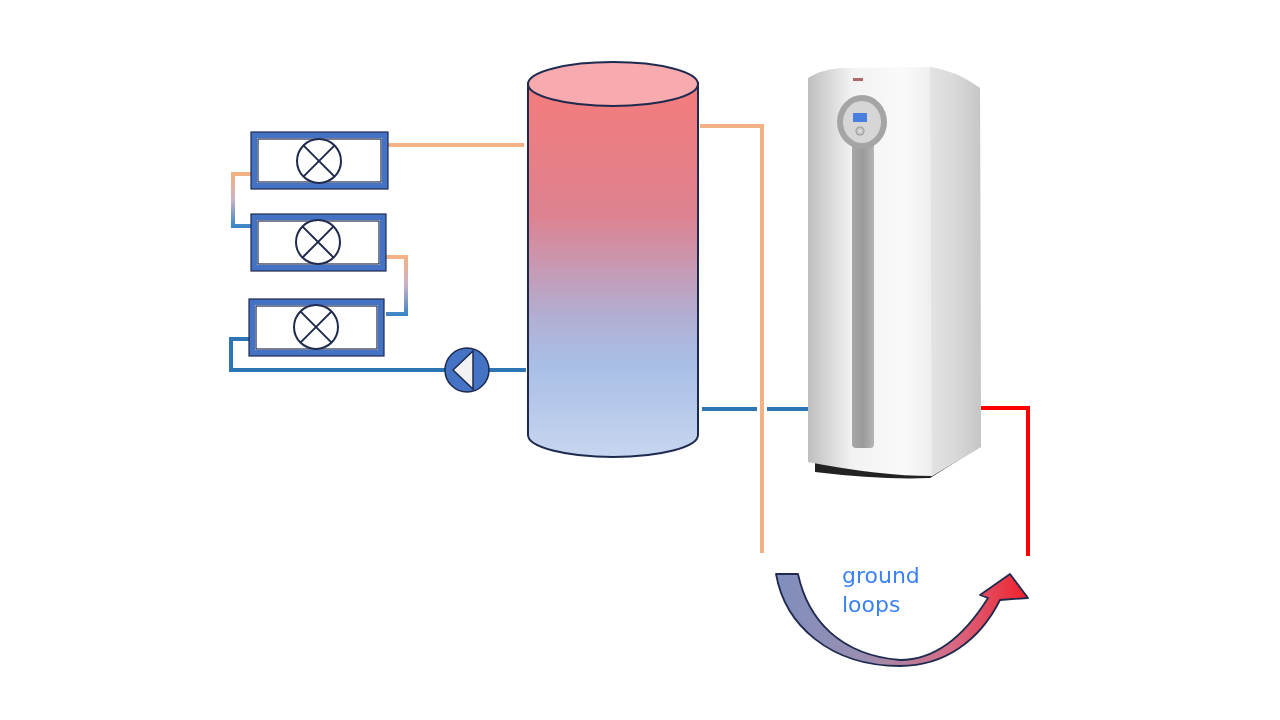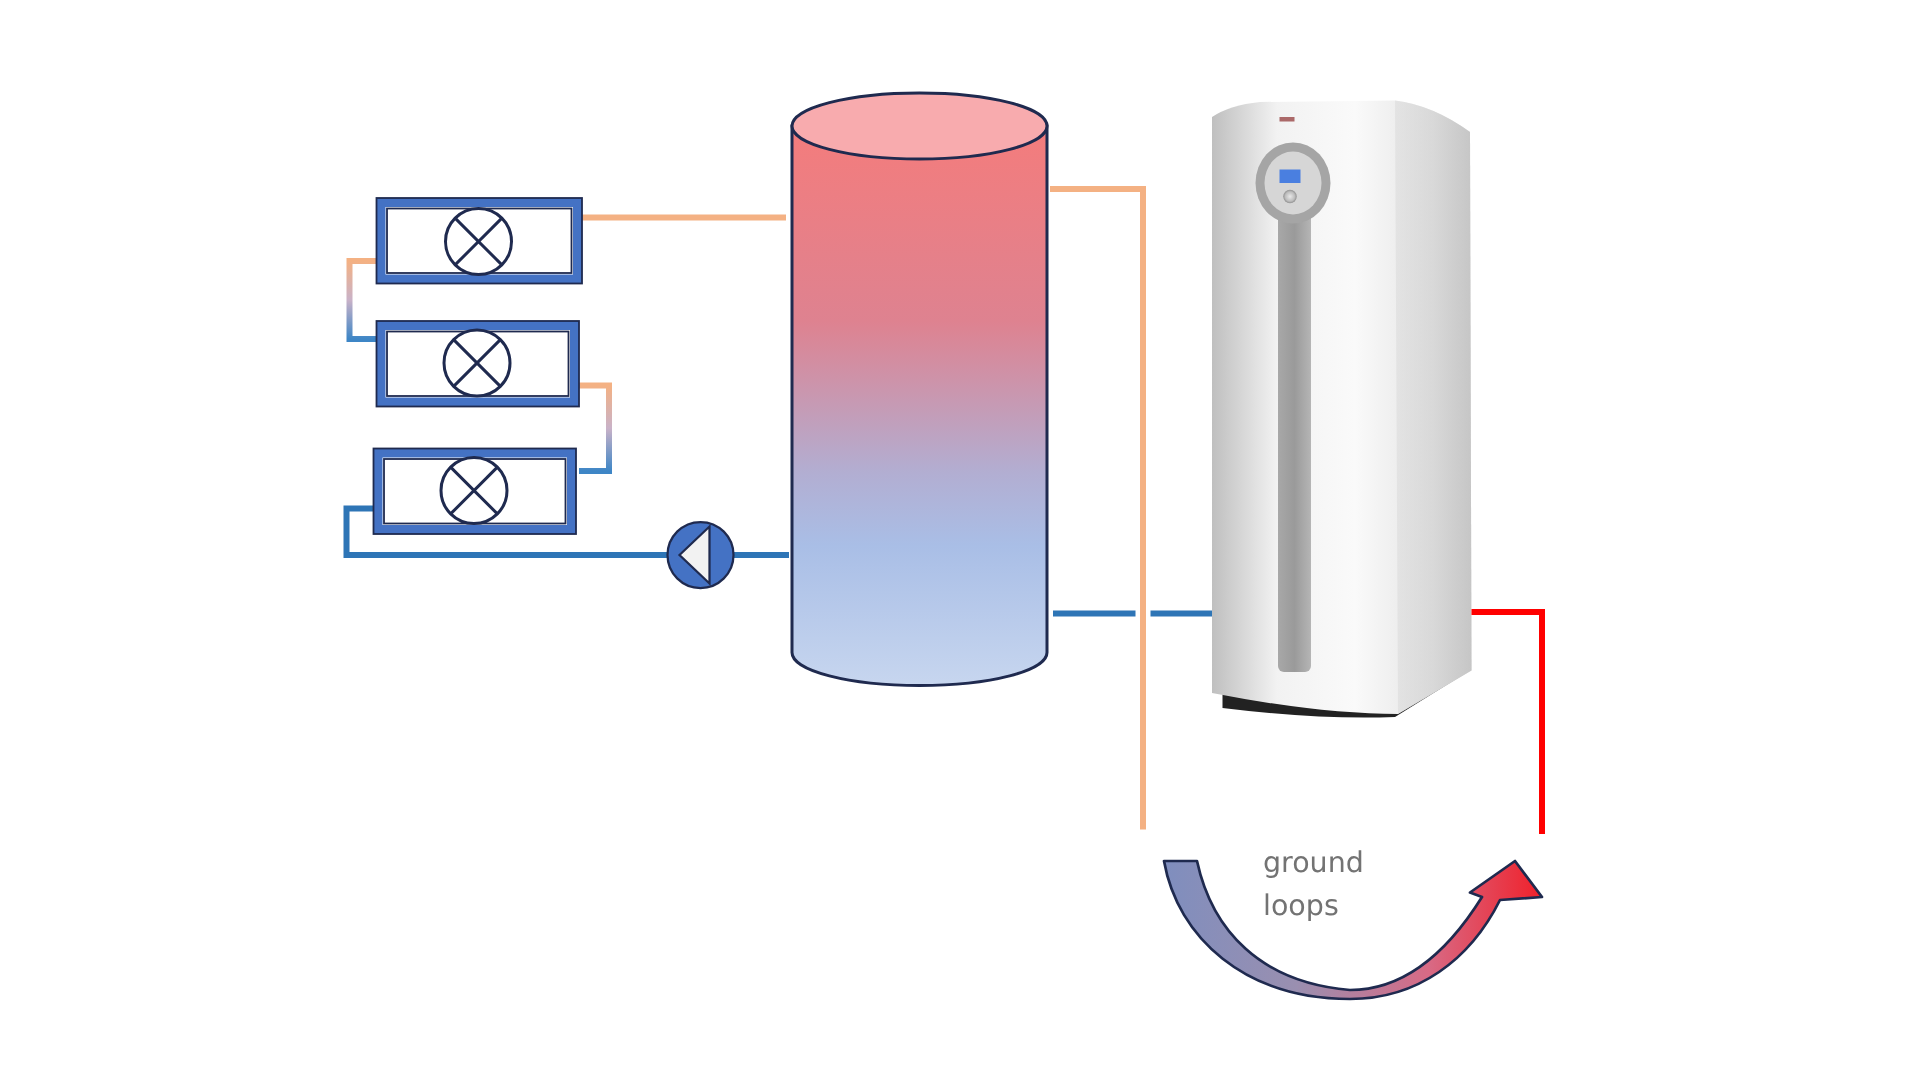--- a/index.html
+++ b/index.html
@@ -1,18 +1,18 @@
 <!DOCTYPE html>
 <html><head>
 <meta charset="utf-8">
 <style>
   html, body { margin:0; padding:0; background:#ffffff; }
   body { width:1280px; height:720px; position:relative; overflow:hidden; font-family:"Liberation Sans", sans-serif; }
   svg { position:absolute; left:0; top:0; }
-  .label { position:absolute; left:842px; top:561px; font-family:"DejaVu Sans", sans-serif; font-size:19px; line-height:29px; color:#737373; }
+  .label { position:absolute; left:842px; top:561px; font-family:"DejaVu Sans", sans-serif; font-size:22px; line-height:29px; color:#3b82f6; }
 </style>
 </head>
 <body>
 
 <svg width="1280" height="720" viewBox="0 0 1280 720">
   <defs>
     <linearGradient id="tankGrad" x1="0" y1="0" x2="0" y2="1">
       <stop offset="0" stop-color="#F47C7C"></stop>
       <stop offset="0.35" stop-color="#DE8290"></stop>
       <stop offset="0.62" stop-color="#B2AED2"></stop>

